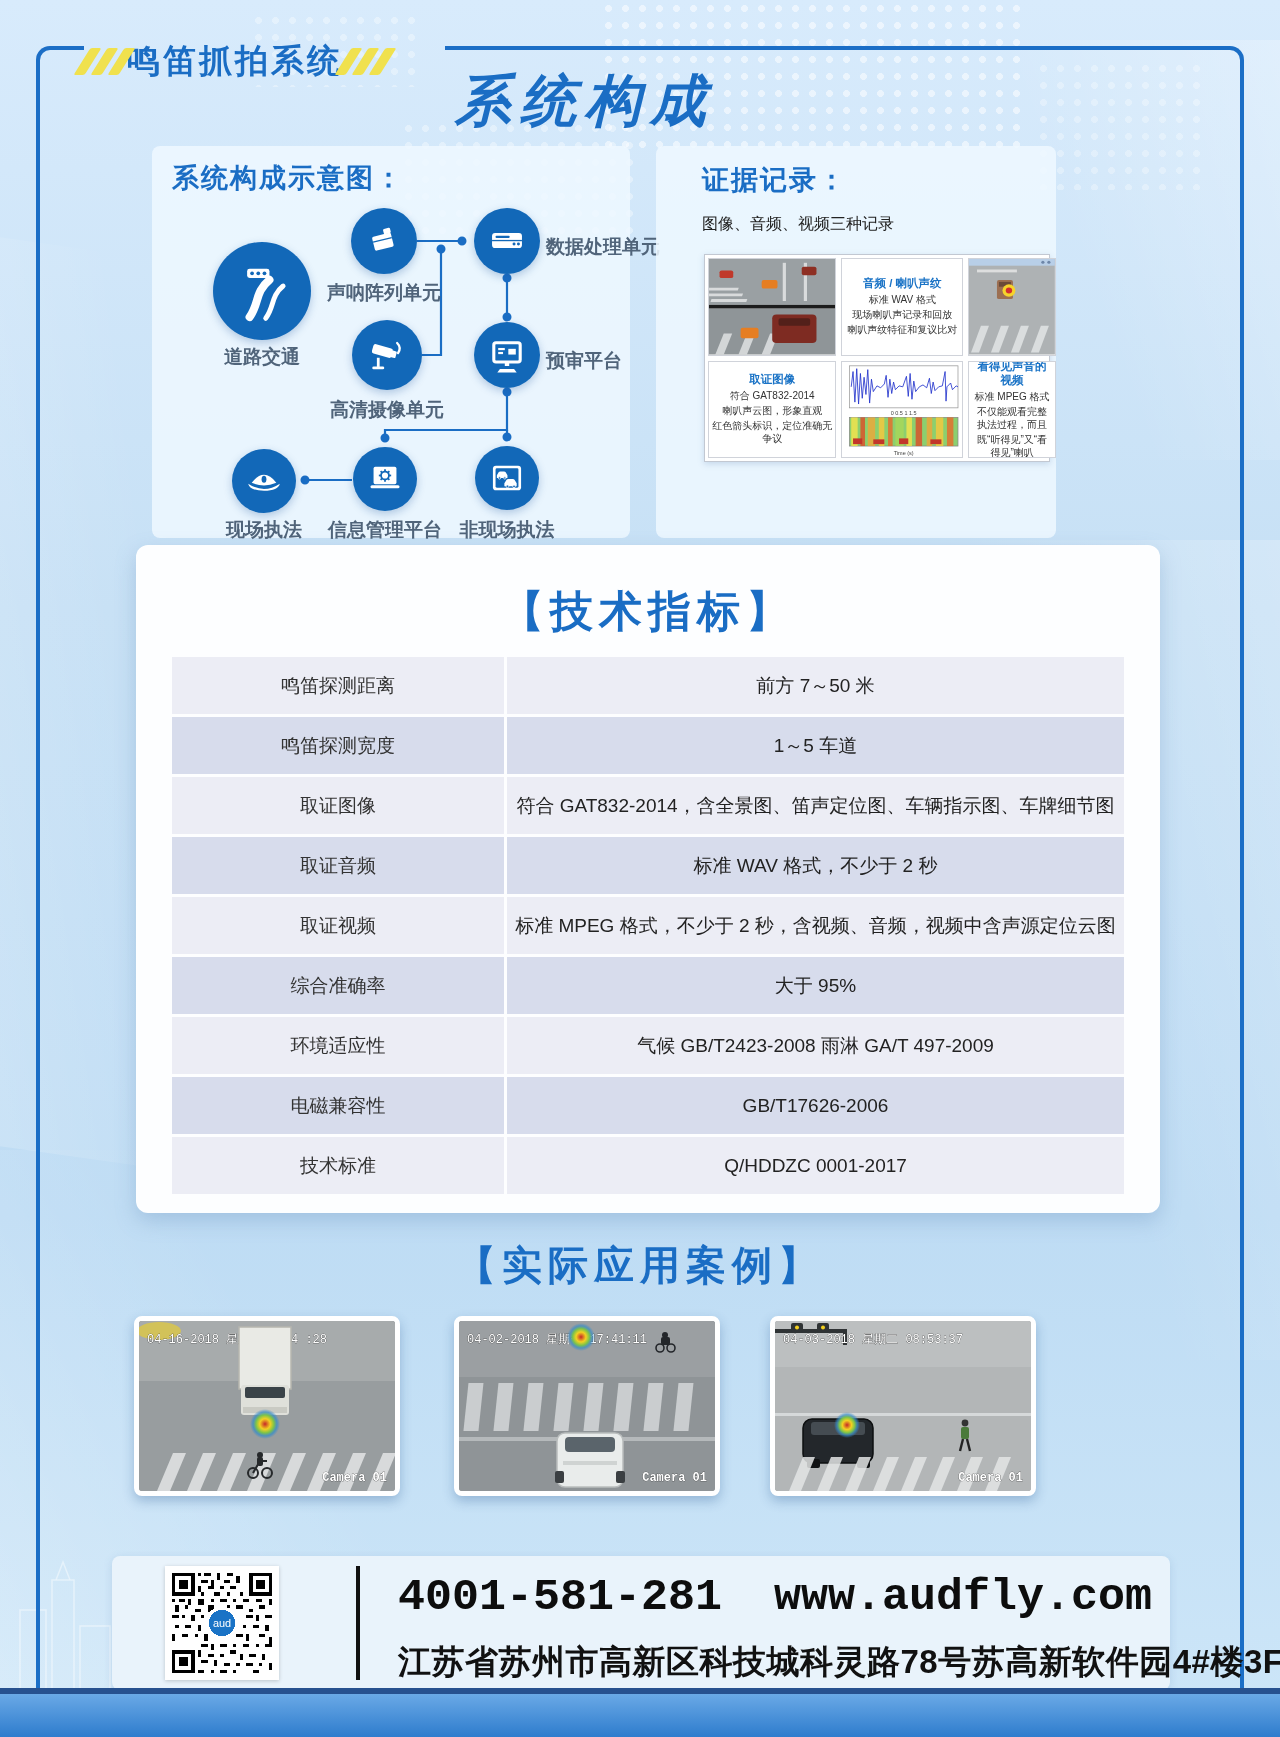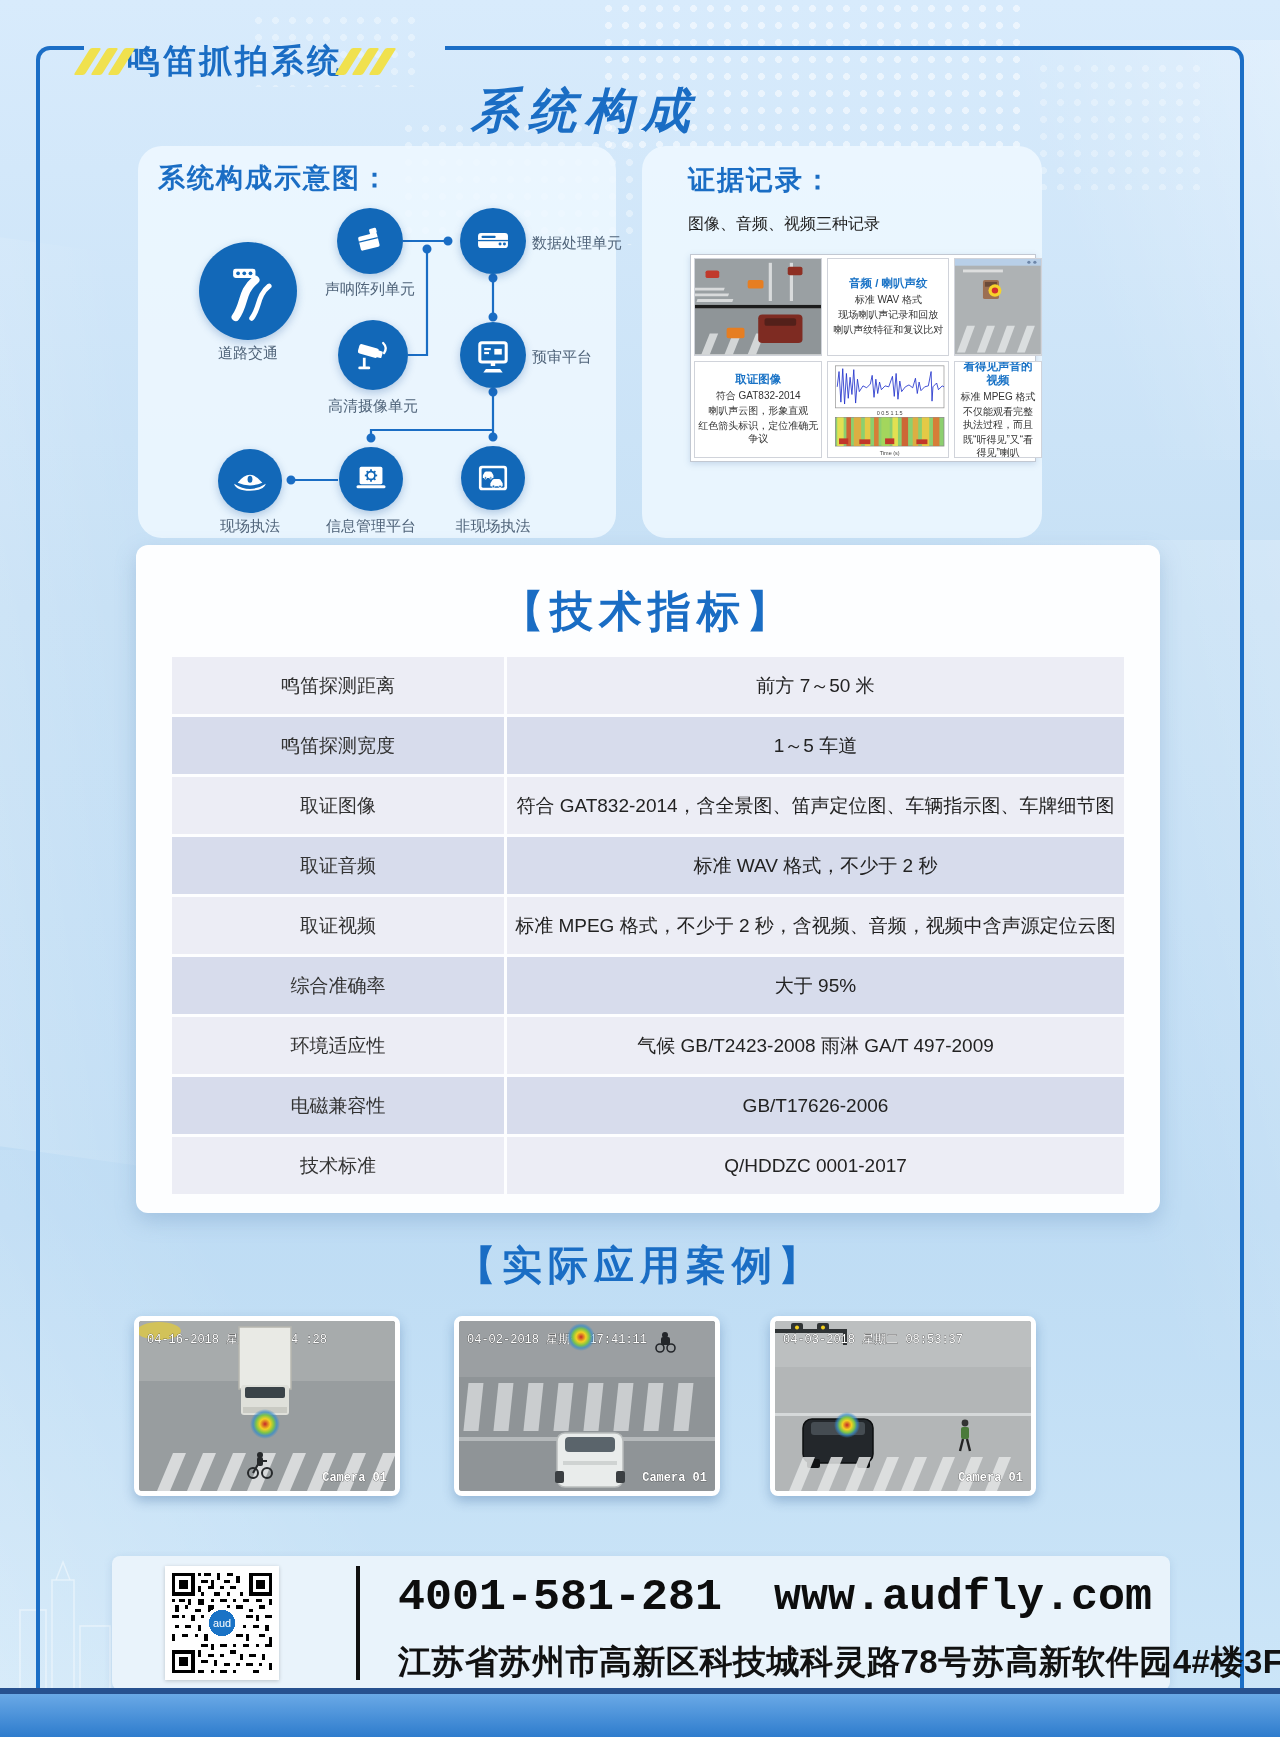--- a/index.html
+++ b/index.html
@@ -14,28 +14,28 @@
   .frame-left{position:absolute;left:36px;top:46px;width:44px;height:1646px;
       border-left:4px solid #1b6ec6;border-top:4px solid #1b6ec6;border-top-left-radius:14px;}
   .frame-right{position:absolute;left:445px;top:46px;width:795px;height:1646px;
       border-top:4px solid #1b6ec6;border-right:4px solid #1b6ec6;border-top-right-radius:14px;}
   
   .brand-row{position:absolute;left:82px;top:34px;height:54px;display:flex;align-items:center;gap:0;}
   .slashes{display:flex;gap:6px;}
   .slash{width:11px;height:27px;background:#f0e14e;transform:skewX(-32deg);border-radius:2px;}
   .brand{font-size:33px;font-weight:900;color:#1a6dc4;letter-spacing:3px;white-space:nowrap;}
   .main-title{position:absolute;left:0;top:64px;width:1170px;text-align:center;
-      font-size:48px;font-weight:900;font-style:italic;color:#1a6dc4;letter-spacing:9px;margin-top:15px;}
-  
-  .panel{position:absolute;background:rgba(238,248,255,.85);border-radius:24px;}
+      font-size:56px;font-weight:900;font-style:italic;color:#1a6dc4;letter-spacing:9px;}
+  
+  .panel{position:absolute;background:rgba(238,248,255,.85);border-radius:8px;margin-left:14px;}
   .panel-title{position:absolute;font-size:27px;font-weight:900;color:#1a6dc4;letter-spacing:2px;}
   
   .node{position:absolute;border-radius:50%;background:#1268b8;display:flex;align-items:center;justify-content:center;box-shadow:0 3px 8px rgba(20,80,150,.28);}
   .node svg{display:block;}
-  .nlabel{position:absolute;font-size:15px;color:#50647a;text-align:center;white-space:nowrap;}
+  .nlabel{position:absolute;font-size:19px;color:#50647a;text-align:center;white-space:nowrap;font-weight:bold;}
   
   .egrid{position:absolute;left:48px;top:108px;width:346px;height:208px;background:#fff;
       border:1px solid #c2c8d2;display:grid;grid-template-columns:38% 36% 26%;grid-template-rows:1fr 1fr;gap:5px;padding:3px;box-sizing:border-box;box-shadow:0 2px 6px rgba(90,130,180,.25);}
   .ecell{border:1px solid #d0d3da;background:#fff;overflow:hidden;position:relative;
       display:flex;flex-direction:column;align-items:center;justify-content:center;text-align:center;padding:3px;gap:2px;box-sizing:border-box;}
   .ecell .t{color:#1a73c6;font-weight:bold;font-size:11.5px;line-height:1.2;}
   .ecell .l{font-size:10px;color:#333;line-height:1.3;}
   .ecell svg{position:absolute;inset:0;width:100%;height:100%;}
   
   .specs-panel{position:absolute;left:136px;top:545px;width:1024px;height:668px;background:#fdfeff;border-radius:12px;box-shadow:0 8px 20px rgba(110,145,190,.35);}

